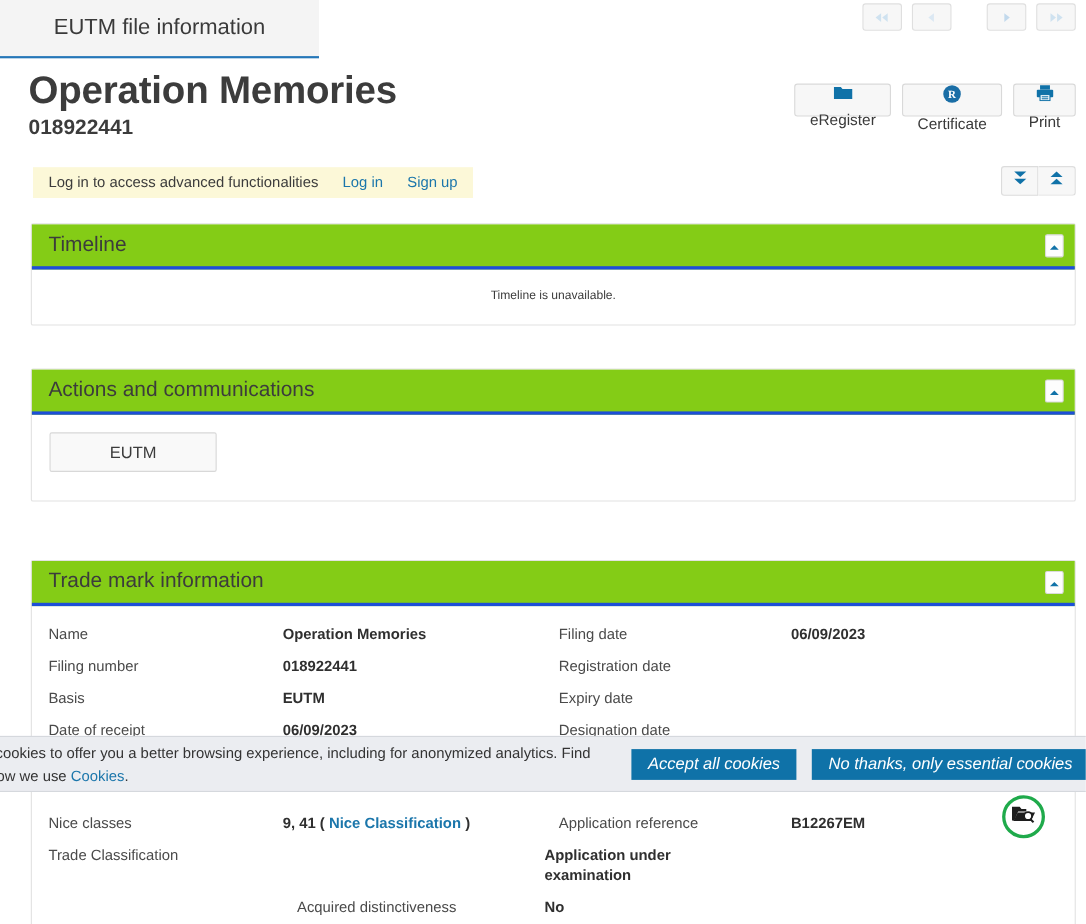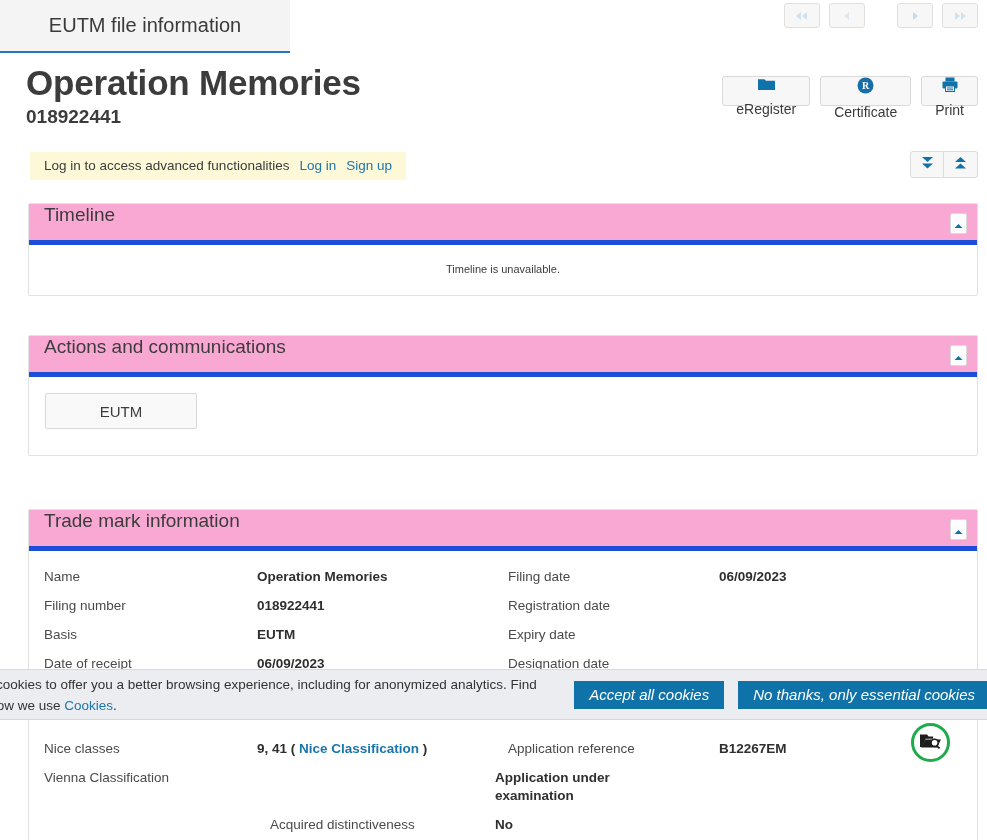--- a/index.html
+++ b/index.html
@@ -68,21 +68,21 @@
     white-space: nowrap;
     flex-direction: column;
   }
   .act-btn .ic { display: flex; align-items: center; }
 
   
   .login-bar {
     position: absolute; top: 152px; left: 30px;
     background: #fcf8d8;
     padding: 6px 14px 7px 14px;
-    display: flex; align-items: center; gap: 10px;
+    display: flex; align-items: center; gap: 22px;
     font-size: 13.5px; color: #3c3c3c;
   }
   .login-bar a { color: #1b76ab; text-decoration: none; cursor: pointer; }
 
   
   .expand-all { position: absolute; top: 151px; right: 9px; display: flex; }
   .ea-btn {
     width: 34px; height: 27px;
     background: #f7f7f7;
     border: 1px solid #dcdcdc;
@@ -94,23 +94,23 @@
 
   
   .panel {
     position: absolute; left: 28px; width: 950px;
     background: #fff;
     border: 1px solid #e2e2e2;
     border-radius: 2px;
   }
   .panel-head {
     height: 41px;
-    background: #f9a8d4;
-    border-bottom: 5px solid #1d4ed8;
-    display: flex; align-items: flex-start;
+    background: #84cc16;
+    border-bottom: 3px solid #1d4ed8;
+    display: flex; align-items: center;
     padding: 0 12px 0 15px;
     position: relative;
   }
   .panel-title {
     font-size: 19px; color: #3c3c3c; font-weight: normal;
     margin: 0; line-height: 22px;
   }
   .collapse-btn {
     position: absolute; right: 10px; top: 9px;
     width: 17px; height: 21px;
@@ -375,21 +375,21 @@
       <div class="cell" style="height:56px"></div>
       <div class="cell" style="height:56px"></div>
       <div class="cell" style="height:56px"></div>
       <div class="cell" style="height:56px"></div>
 
       <div class="cell lbl">Nice classes</div>
       <div class="cell val"><span>9, 41 (</span> <a>Nice Classification</a> <span>)</span></div>
       <div class="cell lbl right">Application reference</div>
       <div class="cell val">B12267EM</div>
 
-      <div class="cell lbl tall">Vienna Classification</div>
+      <div class="cell lbl tall">Trade Classification</div>
       <div class="cell val tall"></div>
       <div class="cell val tall" style="max-width:150px">Application under examination</div>
 
       <div class="cell lbl"></div>
       <div class="cell val"></div>
       <div class="cell lbl right">Acquired distinctiveness</div>
       <div class="cell val">No</div>
     </div>
 
     <div class="status-icon">

